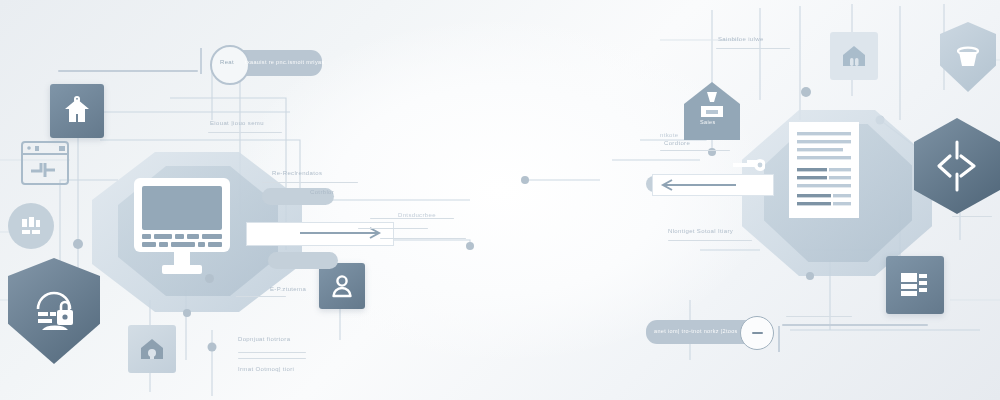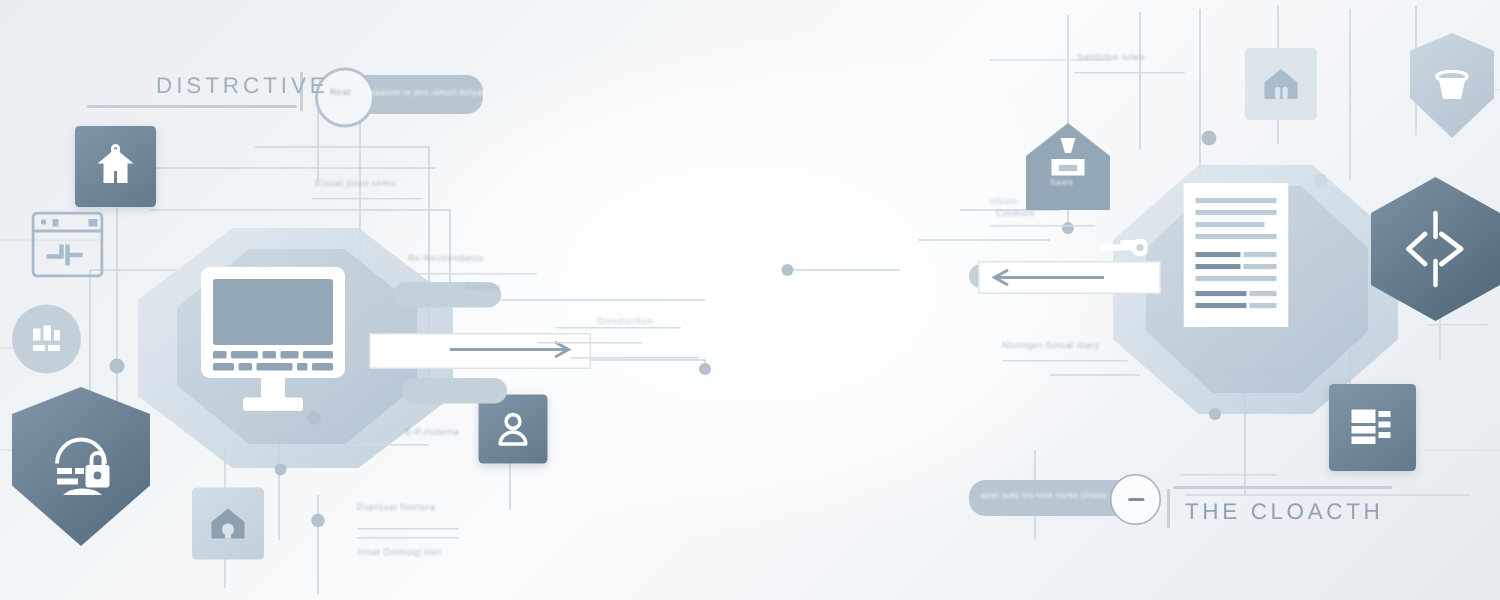--- a/index.html
+++ b/index.html
@@ -367,20 +367,18 @@
   <span class="faux lt" style="left:398px;top:212px;">Dntsducrbee</span>
   <span class="faux" style="left:270px;top:286px;">E-P.ztutema</span>
   <span class="faux" style="left:238px;top:336px;">Dopnjuat fiotrtora</span>
   <span class="faux" style="left:238px;top:366px;">Irmat Ootmoq| tiori</span>
   <span class="faux" style="left:718px;top:36px;">Sainbifoe iulwe</span>
   <span class="faux" style="left:664px;top:140px;">Cordtore</span>
   <span class="faux" style="left:668px;top:228px;">Nlontiget Sotoal Itiary</span>
   <span class="faux wht" style="left:700px;top:119px;">Saies</span>
   <span class="faux lt" style="left:660px;top:132px;">ntkote</span>
 
-  <div class="txt" id="heading-distrctive">DISTRCTIVE</div>
-  <div class="txt" id="heading-cloacth">THE CLOACTH</div>
 
   <div class="dot" style="left:205px;top:274px;width:9px;height:9px;"></div>
   <div class="dot" style="left:183px;top:309px;width:8px;height:8px;"></div>
   <div class="dot" style="left:806px;top:272px;width:8px;height:8px;"></div>
 
 </div>
 
 </body></html>

